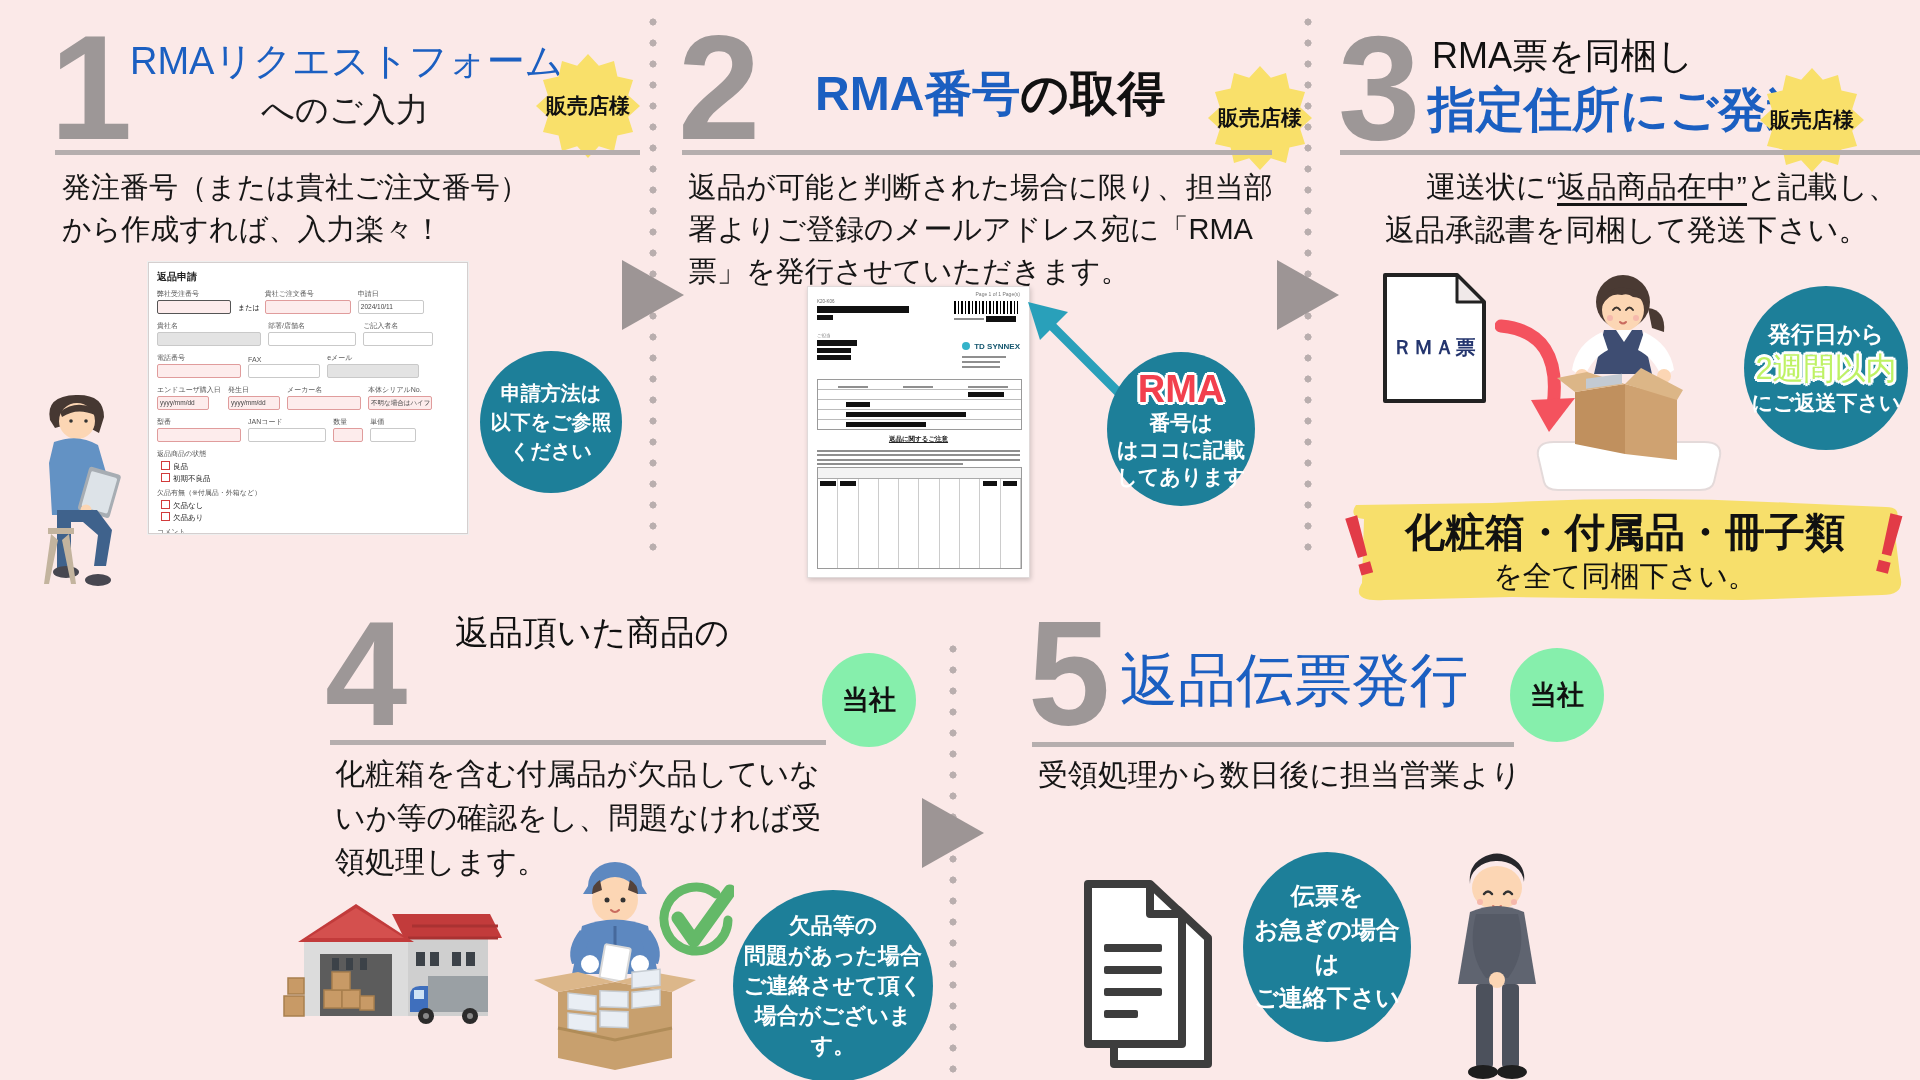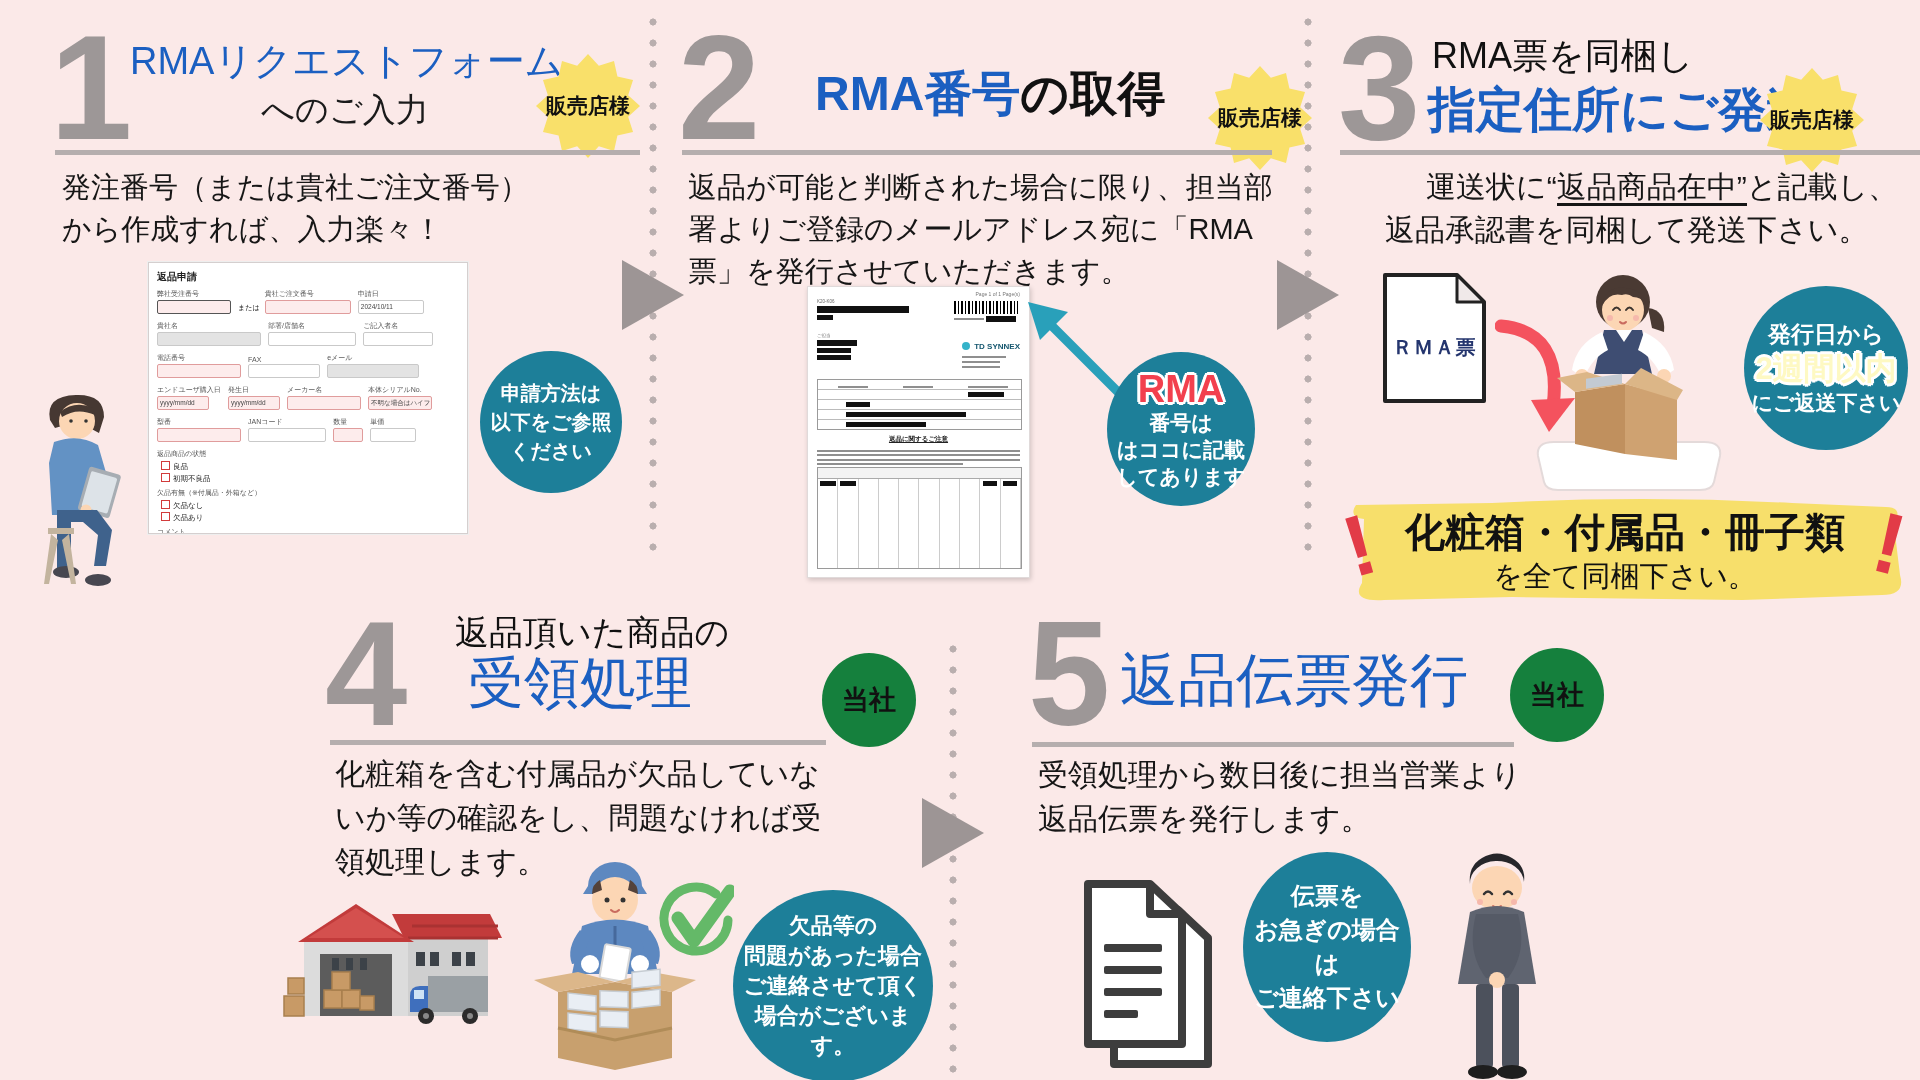--- a/index.html
+++ b/index.html
@@ -10,21 +10,21 @@
   .rule{height:5px;background:#b5aeae;}
   .blue{color:#1b5fc1;}
   .b{font-weight:normal;}
   .pre{white-space:pre-line;}
   .dots{width:8px;background-image:radial-gradient(circle at 4px 4px,#b9aeae 3.4px,rgba(0,0,0,0) 3.7px);
         background-size:8px 21px;background-repeat:repeat-y;}
   .tri{width:0;height:0;border-top:35px solid transparent;border-bottom:35px solid transparent;border-left:62px solid #9d9595;}
   .badge-star{width:104px;height:104px;display:flex;align-items:center;justify-content:center;}
   .badge-star svg{position:absolute;inset:0;width:100%;height:100%;}
   .badge-star .lbl{position:relative;font-weight:bold;font-size:21px;color:#111;}
-  .badge-gray{background:#15803d;border-radius:50%;display:flex;align-items:center;justify-content:center;
+  .badge-gray{background:#86efac;border-radius:50%;display:flex;align-items:center;justify-content:center;
               font-size:27px;font-weight:bold;color:#111;}
   .bubble{background:#1d7f99;border-radius:50%;color:#fff;display:flex;flex-direction:column;
           align-items:center;justify-content:center;text-align:center;font-weight:bold;}
   .outline-w{text-shadow:-2px -2px 0 #fff,2px -2px 0 #fff,-2px 2px 0 #fff,2px 2px 0 #fff,0 3px 0 #fff,0 -3px 0 #fff,3px 0 0 #fff,-3px 0 0 #fff;}
   .title-sm{font-size:34px;color:#111;}
   .title-big{font-size:48px;font-weight:bold;}
   .body-txt{font-size:29px;line-height:42px;color:#161616;}
   .ul{border-bottom:3px solid #161616;}
   
   .mform{background:#fff;border:1px solid #d5cfcf;box-shadow:0 0 0 1px #eee;padding:7px 8px;box-sizing:border-box;overflow:hidden;font-size:7.5px;}
@@ -293,39 +293,38 @@
       <path d="M55 126 l50 -8 v70 l-50 -10 z" fill="#c0905e"></path>
       <path d="M105 118 l52 14 v62 l-52 -6 z" fill="#cfa271"></path>
       <path d="M55 126 l-18 -14 30 -6 38 12 z" fill="#dcb687"></path>
       <path d="M105 118 l16 -16 42 22 -6 10 z" fill="#dcb687"></path>
       <path d="M60 124 l44 -7 46 12" fill="none" stroke="#a9a9b5" stroke-width="0"></path>
       <rect x="66" y="122" width="36" height="10" transform="skewY(-8)" fill="#c3cad2"></rect>
     </svg>
 
     <div class="abs bubble" style="left:409px;top:276px;width:164px;height:164px;">
       <div style="font-size:23px;line-height:30px;">発行日から</div>
-      <div class="outline-w" style="font-size:31px;font-weight:700;color:#fef9c3;line-height:40px;">2週間以内</div>
+      <div class="outline-w" style="font-size:31px;font-weight:400;color:#bef264;line-height:40px;">2週間以内</div>
       <div style="font-size:21px;line-height:28px;">にご返送下さい</div>
     </div>
 
     <div class="abs" style="left:7px;top:487px;width:566px;height:108px;">
       <svg width="566" height="108" viewBox="0 0 566 108" style="position:absolute;inset:0;">
         <path d="M22 22 Q6 20 14 8 L150 6 Q300 -2 450 6 L544 10 Q562 10 552 28 L558 78 Q564 98 540 98 L400 103 L170 100 L42 103 Q8 105 20 86 Z" fill="#f7df6b"></path>
       </svg>
       <div class="banner-text1" style="position:absolute;left:0;right:0;top:8px;text-align:center;">化粧箱・付属品・冊子類</div>
       <div class="banner-text2" style="position:absolute;left:0;right:0;top:60px;text-align:center;">を全て同梱下さい。</div>
     </div>
     <div class="abs excl" style="left:10px;top:492px;transform:rotate(-16deg);">!</div>
     <div class="abs excl" style="left:540px;top:490px;transform:rotate(14deg);">!</div>
   </div>
 
   <div class="abs" style="left:280px;top:600px;width:660px;height:480px;">
     <div class="abs num" style="left:45px;top:0px;">4</div>
     <div class="abs title-sm" style="left:175px;top:10px;">返品頂いた商品の</div>
-    <div class="abs blue b" style="left:188px;top:46px;font-size:56px;">受領処理</div>
     <div class="abs badge-gray" style="left:542px;top:53px;width:94px;height:94px;">
       <span>当社</span>
     </div>
     <div class="abs rule" style="left:50px;top:140px;width:496px;"></div>
     <div class="abs body-txt pre" style="left:55px;top:152px;font-size:30px;line-height:44px;">化粧箱を含む付属品が欠品していな
 いか等の確認をし、問題なければ受
 領処理します。</div>
 
     <svg class="abs" style="left:0px;top:278px;" width="235" height="200" viewBox="0 0 235 200">
       <rect x="120" y="60" width="88" height="78" fill="#cfcfcf"></rect>
@@ -405,23 +404,20 @@
   </div>
 
   <div class="abs" style="left:1020px;top:600px;width:640px;height:480px;">
     <div class="abs num" style="left:8px;top:0px;">5</div>
     <div class="abs blue b" style="left:100px;top:42px;font-size:58px;">返品伝票発行</div>
     <div class="abs badge-gray" style="left:490px;top:48px;width:94px;height:94px;">
       <span>当社</span>
     </div>
     <div class="abs rule" style="left:12px;top:142px;width:482px;"></div>
     <div class="abs body-txt" style="left:18px;top:154px;font-size:30px;">受領処理から数日後に担当営業より</div>
-    <div class="abs body-txt" style="left:18px;top:198px;font-size:30px;">
-      <span class="b">返品伝票を発行</span><span>します。</span>
-    </div>
 
     <svg class="abs" style="left:58px;top:278px;" width="144" height="200" viewBox="0 0 144 200">
       <path d="M36 32 h64 l30 28 v126 h-94 z" fill="#fff" stroke="#3d3d3d" stroke-width="8" stroke-linejoin="round"></path>
       <path d="M10 6 h62 l32 30 v130 h-94 z" fill="#fff" stroke="#3d3d3d" stroke-width="8" stroke-linejoin="round"></path>
       <path d="M72 6 v30 h32" fill="none" stroke="#3d3d3d" stroke-width="8" stroke-linejoin="round"></path>
       <g fill="#3d3d3d">
         <rect x="26" y="66" width="58" height="8" rx="2"></rect>
         <rect x="26" y="88" width="58" height="8" rx="2"></rect>
         <rect x="26" y="110" width="58" height="8" rx="2"></rect>
         <rect x="26" y="132" width="34" height="8" rx="2"></rect>

